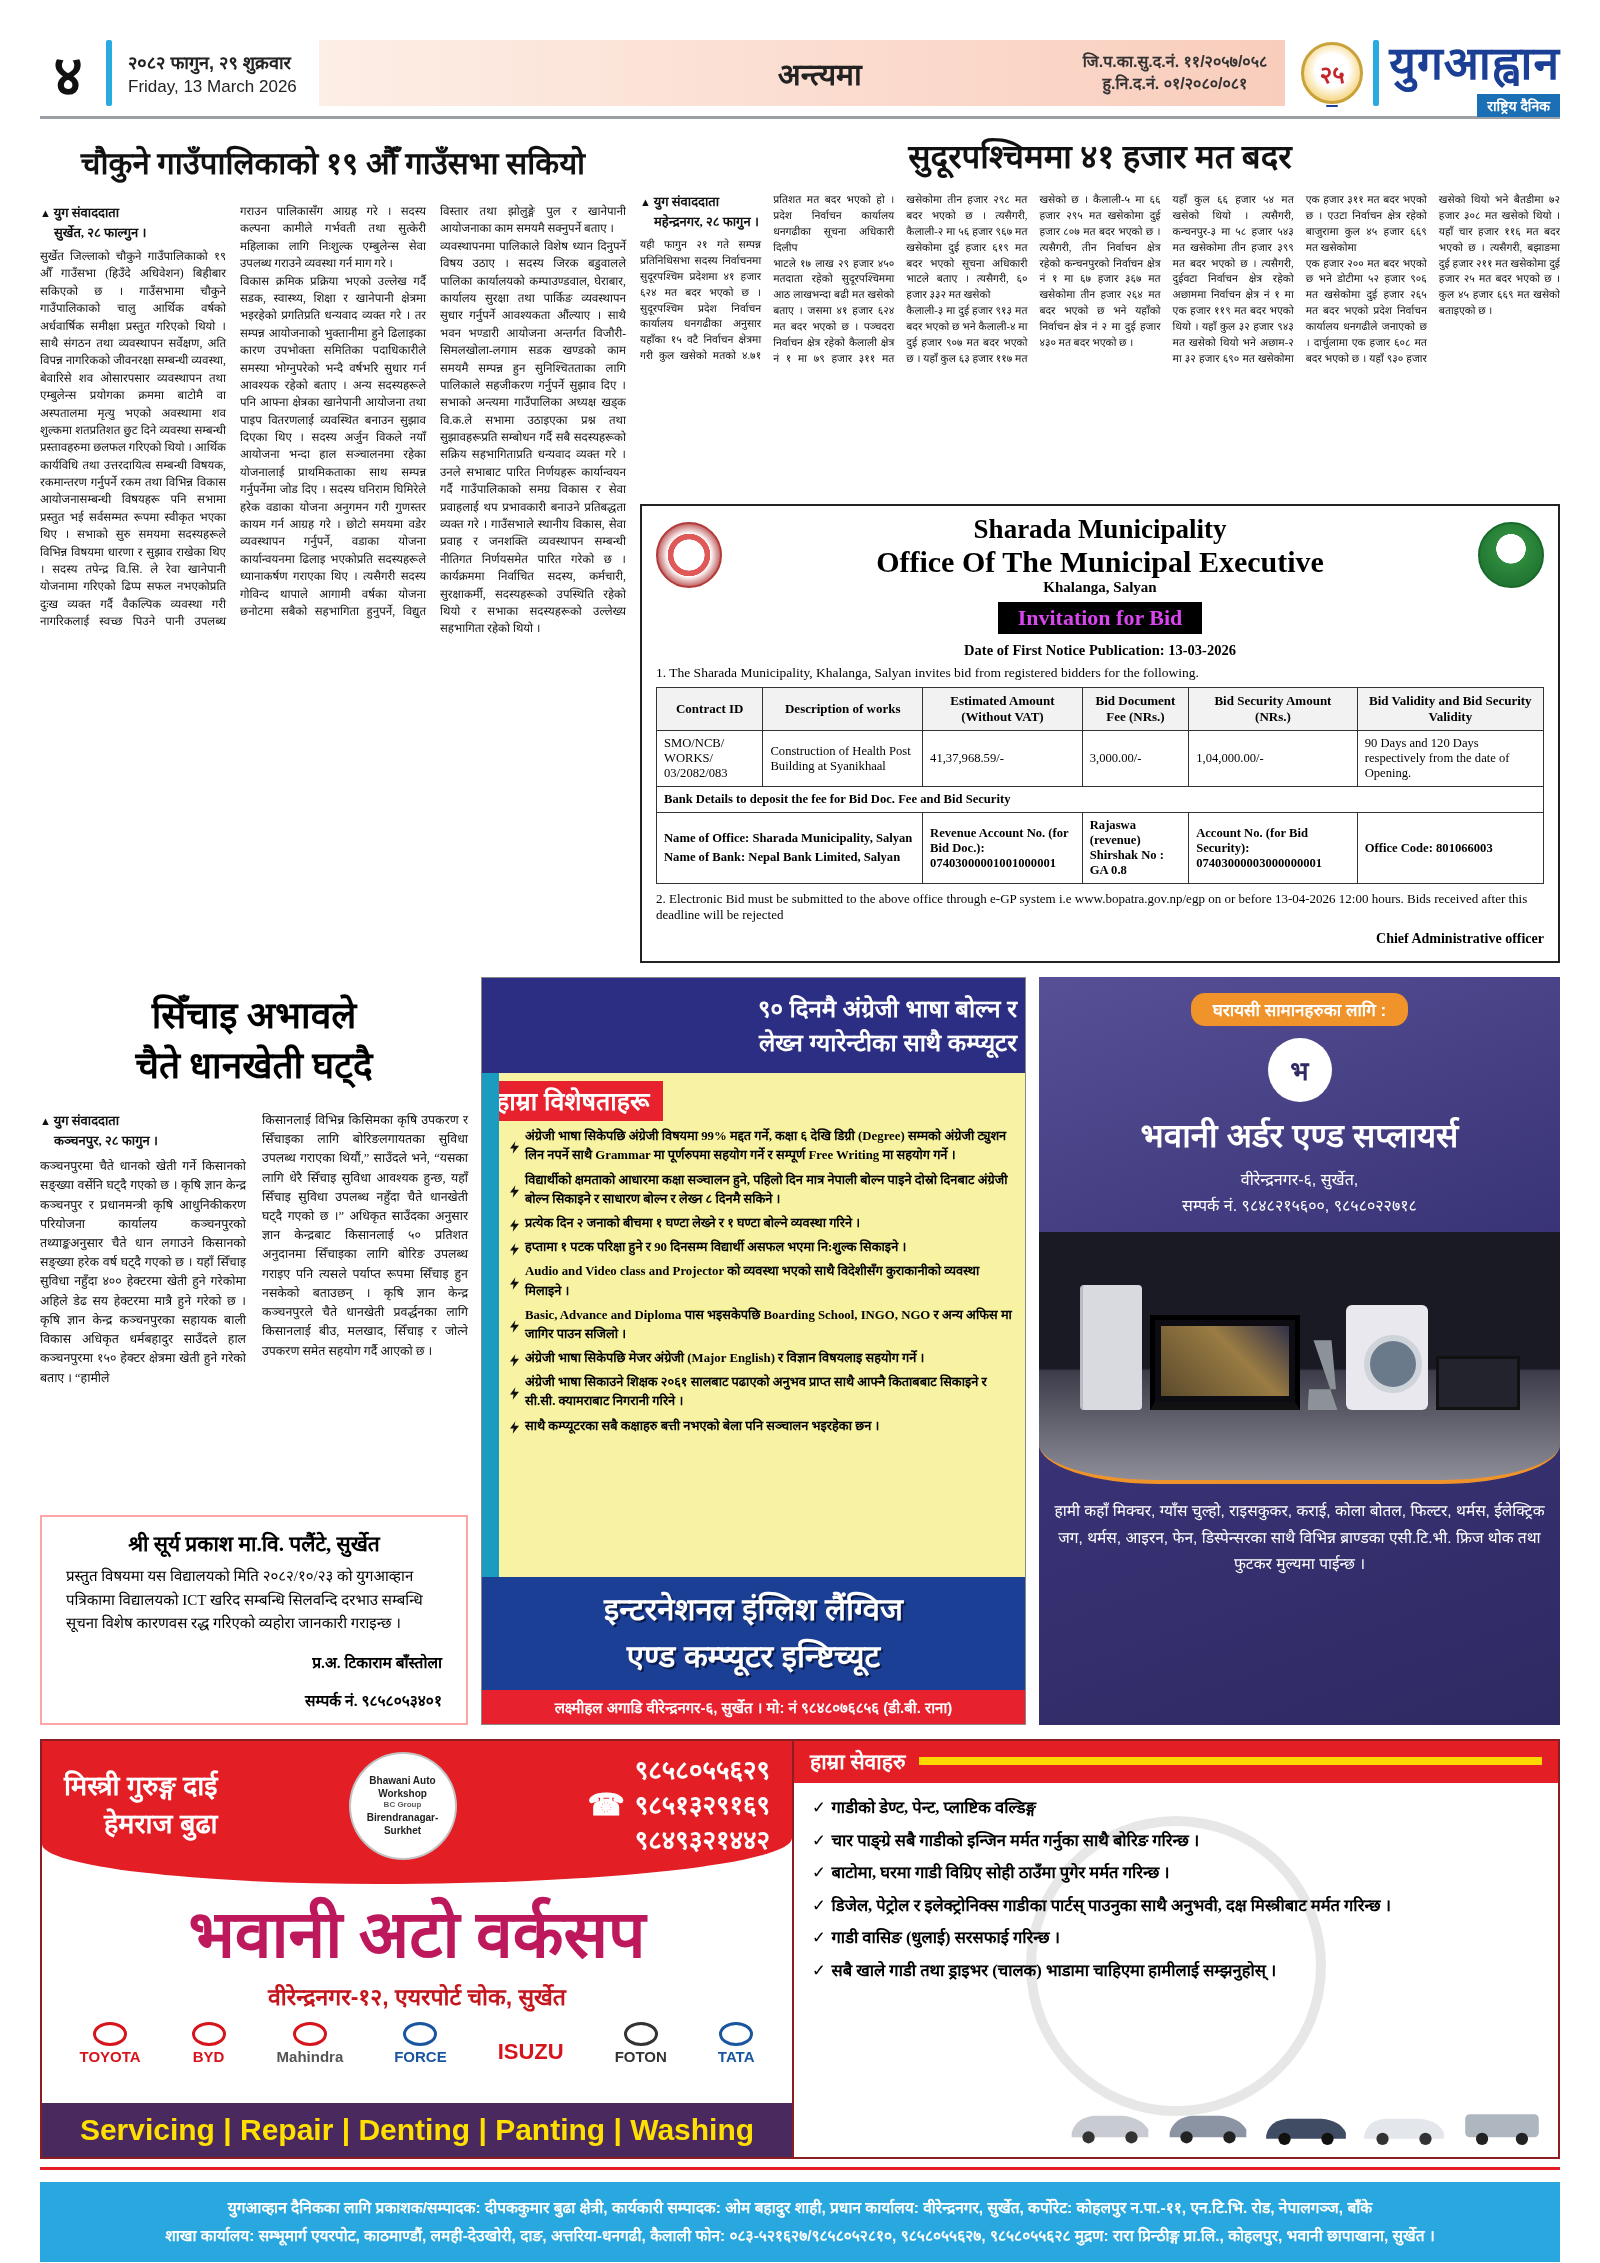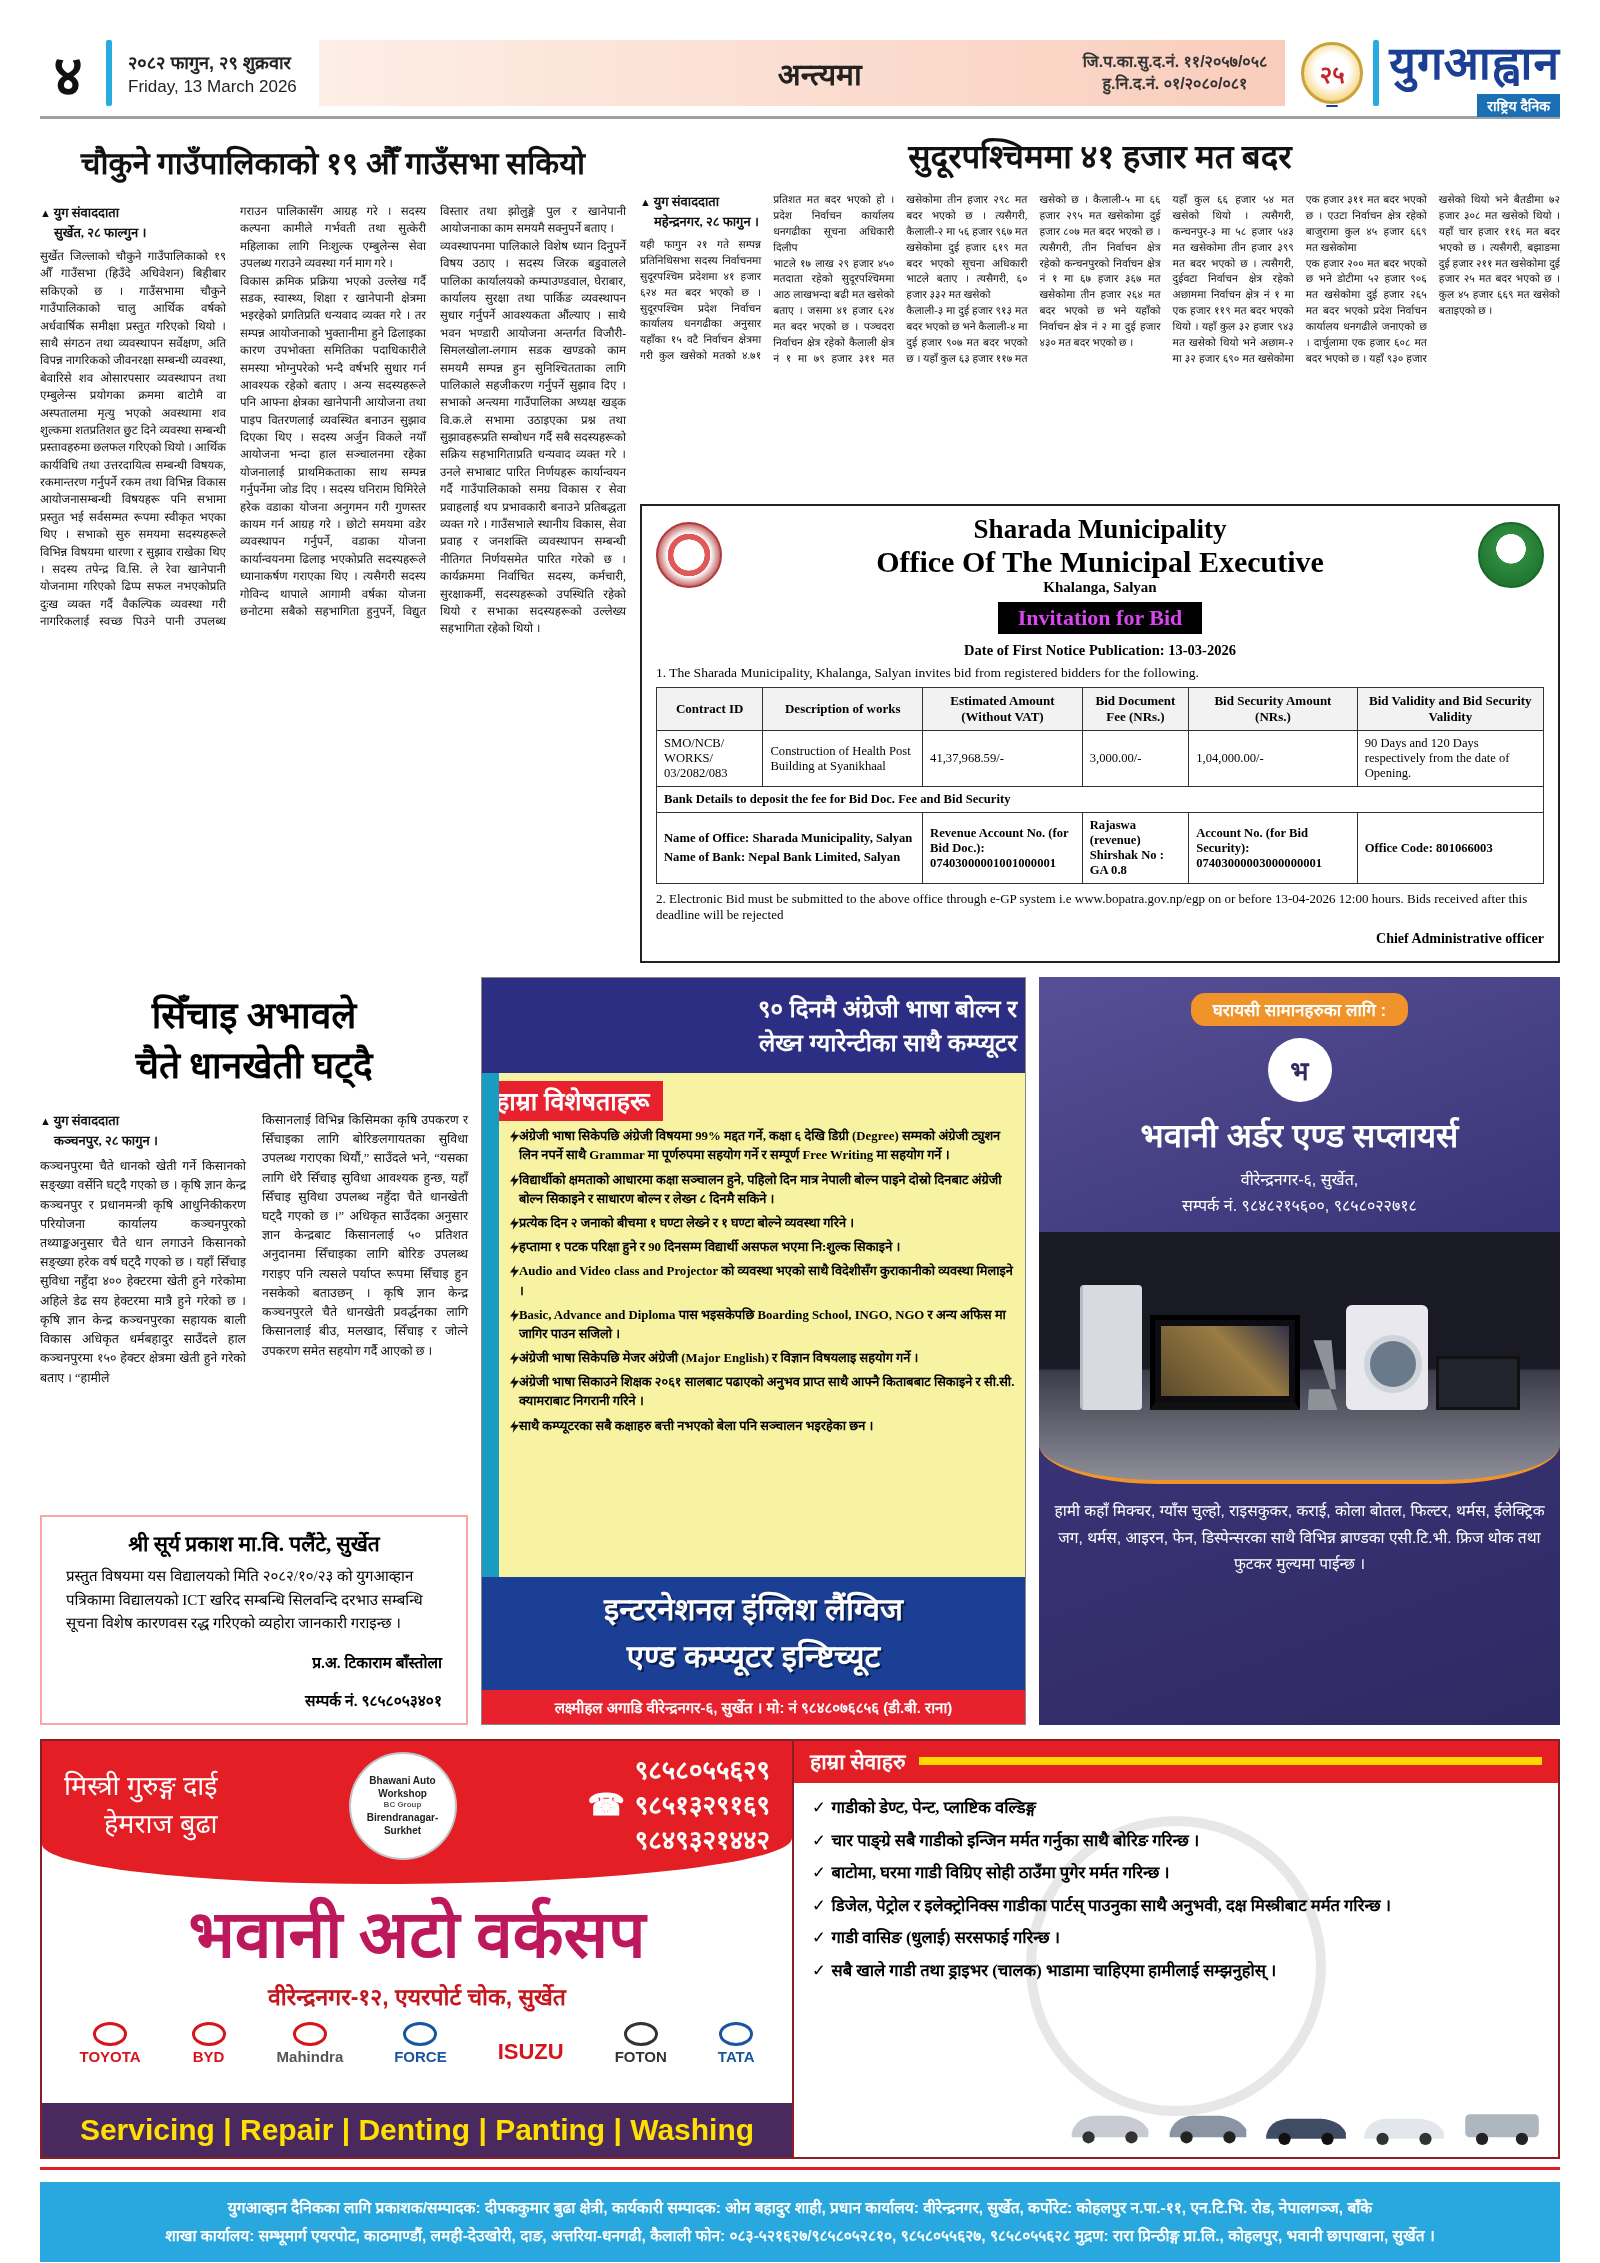--- a/index.html
+++ b/index.html
@@ -71,21 +71,21 @@
   .school-box .t { text-align:center; font-size:21px; font-weight:bold; margin-bottom:8px; }
   .school-box .b { font-size:15px; line-height:1.55; }
   .school-box .s { text-align:right; font-weight:bold; font-size:15.5px; margin-top:16px; }
 
   
   .ad-english { width:545px; border:1px solid #888; display:flex; flex-direction:column; }
   .ae-head { background:#2b2e83; color:#fff; text-align:right; font-size:24px; font-weight:bold; line-height:1.4; padding:14px 8px; }
   .ae-body { background:#f7f3a2; flex:1; position:relative; padding:6px 10px 8px 28px; }
   .ae-strip { position:absolute; left:0; top:0; bottom:0; width:17px; background:#1a9cc0; }
   .ae-label { display:inline-block; background:#e8212e; color:#fff; font-size:25px; font-weight:bold; padding:2px 14px 4px; margin:2px 0 6px -28px; }
-  .ae-body li { list-style:none; font-size:12.8px; font-weight:bold; line-height:1.5; margin-bottom:5px; display:flex; font-family:"Liberation Serif", serif; }
+  .ae-body li { list-style:none; font-size:12.8px; font-weight:bold; line-height:1.5; margin-bottom:5px; display:flex; gap:6px; font-family:"Liberation Serif", serif;align-items:center; }
   .ae-body li svg { flex:0 0 auto; margin-top:3px; }
   .ae-inst { background:#1b3f94; color:#fff; text-align:center; font-size:31px; font-weight:bold; line-height:1.5; padding:10px 4px; text-shadow:2px 2px 0 #0a1c4a; }
   .ae-foot { background:#e8212e; color:#fff; text-align:center; font-size:15px; font-weight:bold; padding:7px 4px; }
 
   
   .ad-sup { flex:1; background:linear-gradient(160deg,#575096,#3a3478 45%,#2f2a63); color:#fff; text-align:center; padding:16px 14px; display:flex; flex-direction:column; }
   .as-badge { display:inline-block; background:#f0932a; border-radius:14px; font-size:17px; font-weight:bold; padding:5px 22px; margin:0 auto; }
   .as-logo { width:64px; height:64px; border-radius:50%; background:#fff; margin:12px auto 8px; display:flex; align-items:center; justify-content:center; color:#2f2a63; font-size:26px; font-weight:bold; font-family:"Liberation Serif", serif; }
   .as-title { font-size:33px; font-weight:bold; margin-top:2px; }
   .as-addr { font-size:16px; margin-top:10px; line-height:1.6; }
@@ -96,21 +96,21 @@
   .ap-wash::after { content:""; position:absolute; left:18px; top:30px; width:46px; height:46px; border-radius:50%; background:#6a7a8a; border:6px solid #cfd4da; }
   .ap-fridge { width:62px; height:125px; background:#d8dadf; border-radius:4px; border-left:3px solid #b9bcc2; }
   .ap-mw { width:84px; height:54px; background:#23232d; border:3px solid #111; }
   .ap-blender { width:30px; height:70px; background:#8d9298; clip-path:polygon(20% 0,80% 0,95% 70%,5% 70%,0 100%,100% 100%); }
   .as-text { font-size:15.5px; line-height:1.7; margin-top:14px; }
 
   
   .ad-auto { display:flex; margin-top:14px; border:2px solid #8c1d22; height:420px; }
   .aa-left { width:752px; display:flex; flex-direction:column; border-right:2px solid #8c1d22; }
   .aa-red { background:#e31e25; color:#fff; display:flex; align-items:center; justify-content:space-between; padding:12px 22px 26px; border-radius:0 0 55% 45%/0 0 46px 40px; }
-  .aa-names { font-size:27px; font-weight:normal; text-align:right; line-height:1.4; }
+  .aa-names { font-size:27px; font-weight:bold; text-align:right; line-height:1.4; }
   .aa-logo { width:104px; height:104px; background:#fff; border-radius:50%; color:#222; display:flex; flex-direction:column; align-items:center; justify-content:center; text-align:center; font-size:10px; font-weight:bold; line-height:1.3; border:4px solid #fff; box-shadow:0 0 0 2px #c2c2c2; }
   .aa-logo .g { color:#5a5a5a; font-size:8px; }
   .aa-phones { font-size:26px; font-weight:bold; line-height:1.35; display:flex; gap:10px; align-items:center; }
   .aa-phones .ph-ic { font-size:30px; }
   .aa-title { color:#be185d; font-size:66px; font-weight:bold; text-align:center; font-family:"Liberation Serif", serif; margin-top:2px; }
   .aa-addr { color:#c5161d; font-size:23px; font-weight:bold; text-align:center; margin-top:4px; }
   .aa-brands { display:flex; align-items:flex-end; justify-content:space-around; padding:10px 12px 8px; }
   .aa-brand { text-align:center; font-weight:bold; font-size:15px; }
   .aa-brand .bl { width:34px; height:24px; margin:0 auto 2px; border-radius:50%; border:3px solid currentColor; }
   .aa-band { background:#4a2a5e; color:#ffe000; text-align:center; font-size:30px; font-weight:bold; padding:10px 4px; margin-top:auto; }

